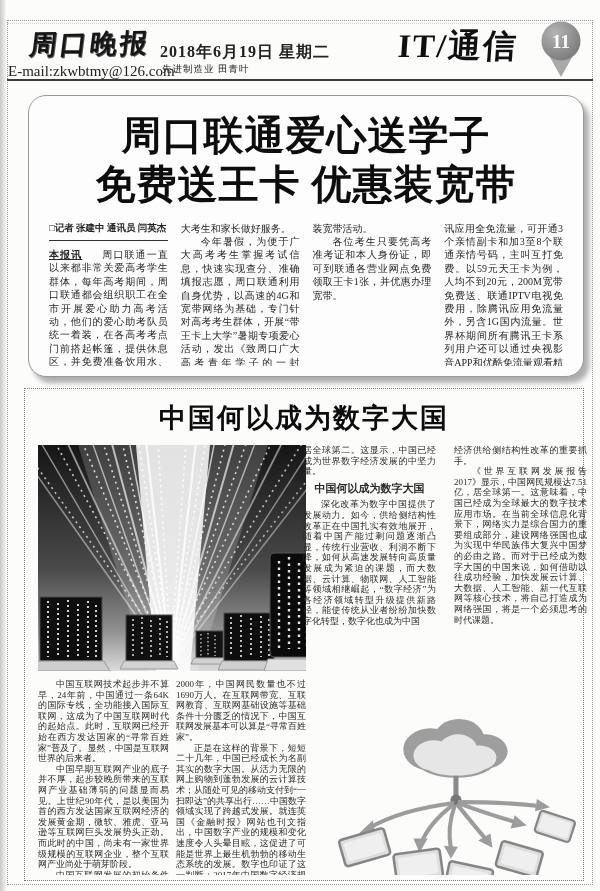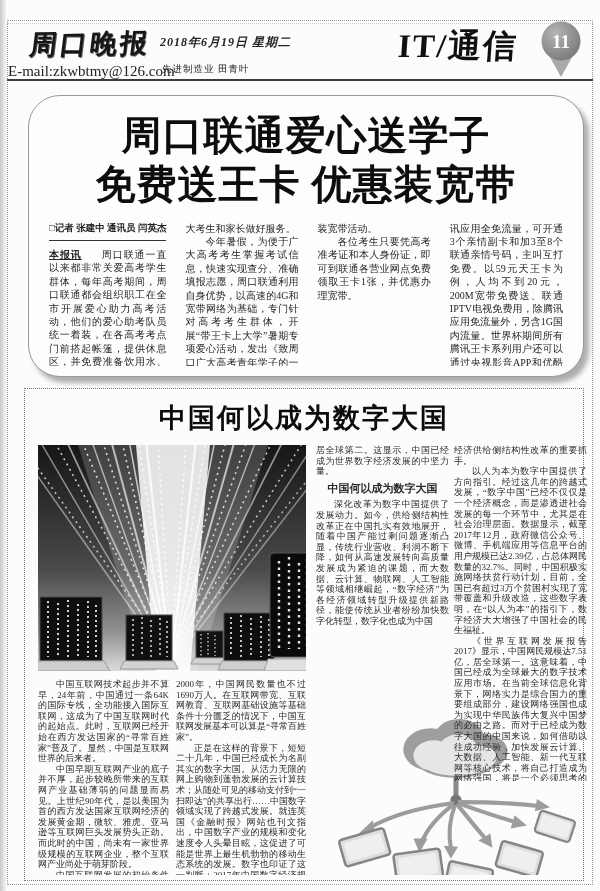--- a/index.html
+++ b/index.html
@@ -7,54 +7,54 @@
         font-family:"Liberation Serif","DejaVu Serif",serif;color:#222;}
   .scan-edge{position:absolute;left:0;top:0;bottom:0;width:6px;
         background:linear-gradient(90deg,#c9c9c9,#f4f4f3);}
   .frame{position:absolute;top:20px;left:7px;right:7px;bottom:6px;border:1px dotted #9a9a9a;}
   .frame-top2{position:absolute;top:23px;left:7px;right:7px;border-top:1px dotted #cfcfcf;}
 
   
   .masthead{position:absolute;top:30px;left:30px;right:16px;height:48px;}
   .logo{position:absolute;left:0;top:-4px;font-size:27px;font-weight:900;letter-spacing:3px;
         color:#161616;transform:skewX(-8deg) rotate(-1deg);text-shadow:1px 1px 0 #555;}
-  .m-date{position:absolute;left:130px;top:4px;font-size:12px;font-weight:bold;color:#222;letter-spacing:1px;font-style:italic;}
+  .m-date{position:absolute;left:130px;top:12px;font-size:16px;font-weight:bold;color:#222;letter-spacing:1px;}
   .m-email{position:absolute;left:-22px;top:33px;font-size:15px;color:#222;}
   .m-editor{position:absolute;left:132px;top:33px;font-size:9.5px;color:#222;letter-spacing:1px;}
   .m-section{position:absolute;right:66px;top:-6px;font-size:33px;font-weight:900;color:#101010;
         letter-spacing:2px;transform:skewX(-4deg);}
   .m-rule{position:absolute;left:-23px;right:-9px;bottom:-3px;border-bottom:2px solid #3c3c3c;}
   .balloon{position:absolute;right:0px;top:-10px;width:46px;height:60px;}
 
   
   .article1{position:absolute;top:95px;left:28px;width:556px;height:282px;background:#fdfdfd;
-        border:1px solid #999;border-radius:32px;box-shadow:5px 6px 5px #aeaeae;
+        border:1px solid #999;border-radius:18px;box-shadow:5px 6px 5px #aeaeae;
         padding:16px 20px 10px;box-sizing:border-box;}
   .headline{text-align:center;font-weight:900;font-size:40px;line-height:1.22;color:#0d0d0d;letter-spacing:1px;}
-  .a1-body{display:flex;gap:19px;margin-top:12px;height:144px;overflow:hidden;justify-content:flex-end;}
+  .a1-body{display:flex;gap:13px;margin-top:12px;height:144px;overflow:hidden;}
   .a1-col{flex:1 1 0;font-size:10px;line-height:13.4px;text-align:justify;color:#242424;}
   .a1-col p{margin:0;text-indent:2em;}
   .a1-col p.cont{text-indent:0;}
   .byline{font-size:9.5px;font-weight:bold;padding-bottom:5px;margin-bottom:7px;
         border-bottom:1.5px solid #333;white-space:nowrap;}
   .lead{font-weight:bold;margin-right:20px;text-decoration:underline;}
 
   
   .article2{position:absolute;top:388px;left:24px;width:560px;height:493px;border:1px dotted #777;
         box-sizing:border-box;padding:8px;}
   .a2-title{text-align:center;font-family:"Liberation Sans","DejaVu Sans",sans-serif;font-weight:bold;
         font-size:27px;color:#0c0c0c;margin:3px 0 0;letter-spacing:2px;}
   .a2-content{position:relative;margin-top:9px;height:430px;}
   .photo{position:absolute;left:5px;top:0;width:268px;height:226px;}
   .col{position:absolute;font-size:9px;line-height:10.6px;text-align:justify;color:#2a2a2a;overflow:hidden;}
   .col p{margin:0;text-indent:2em;}
   .col p.cont{text-indent:0;}
   .colA{left:5px;top:234px;width:131px;height:196px;}
   .colB{left:143px;top:234px;width:130px;height:196px;}
-  .colC{left:283px;top:0;width:133px;height:302px;}
+  .colC{left:270px;top:0;width:133px;height:302px;}
   .colD{left:421px;top:0;width:133px;height:336px;z-index:2;}
   .subhead{text-align:center;font-weight:bold;font-family:"Liberation Sans","DejaVu Sans",sans-serif;
         font-size:11px;margin:6px 0;text-indent:0;}
   .cloudfig{position:absolute;left:298px;top:268px;width:256px;height:162px;z-index:1;}
 </style>
 </head>
 <body>
 
 <div class="page">
   <div class="scan-edge"></div>
@@ -218,21 +218,20 @@
         <p class="cont">2000年，中国网民数量也不过1690万人。在互联网带宽、互联网教育、互联网基础设施等基础条件十分匮乏的情况下，中国互联网发展基本可以算是“寻常百姓家”。</p>
         <p>正是在这样的背景下，短短二十几年，中国已经成长为名副其实的数字大国。从活力无限的网上购物到蓬勃发展的云计算技术；从随处可见的移动支付到“一扫即达”的共享出行……中国数字领域实现了跨越式发展。就连英国《金融时报》网站也刊文指出，中国数字产业的规模和变化速度令人头晕目眩，这促进了可能是世界上最生机勃勃的移动生态系统的发展。数字也印证了这一判断：2017年中国数字经济规模达27.2万亿元人民币，占国内生产总值（GDP）的比重达到32.9%，规模已位</p>
       </div>
       <div class="col colC">
         <p class="cont">居全球第二。这显示，中国已经成为世界数字经济发展的中坚力量。</p>
         <div class="subhead">中国何以成为数字大国</div>
         <p>深化改革为数字中国提供了发展动力。如今，供给侧结构性改革正在中国扎实有效地展开，随着中国产能过剩问题逐渐凸显，传统行业营收、利润不断下降，如何从高速发展转向高质量发展成为紧迫的课题，而大数据、云计算、物联网、人工智能等领域相继崛起，“数字经济”为各经济领域转型升级提供新路径，能使传统从业者纷纷加快数字化转型，数字化也成为中国</p>
       </div>
       <div class="col colD">
         <p class="cont">经济供给侧结构性改革的重要抓手。</p>
-        <p>以人为本为数字中国提供了方向指引。经过这几年的跨越式发展，“数字中国”已经不仅仅是一个经济概念，而是渗透进社会发展的每一个环节中，尤其是在社会治理层面。数据显示，截至2017年12月，政府微信公众号、微博、手机端应用等信息平台的用户规模已达2.39亿，占总体网民数量的32.7%。同时，中国积极实施网络扶贫行动计划，目前，全国已有超过3万个贫困村实现了宽带覆盖和升级改造，这些数字表明，在“以人为本”的指引下，数字经济大大增强了中国社会的民生福祉。</p>
         <p>《世界互联网发展报告2017》显示，中国网民规模达7.51亿，居全球第一。这意味着，中国已经成为全球最大的数字技术应用市场。在当前全球信息化背景下，网络实力是综合国力的重要组成部分，建设网络强国也成为实现中华民族伟大复兴中国梦的必由之路。而对于已经成为数字大国的中国来说，如何借助以往成功经验，加快发展云计算、大数据、人工智能、新一代互联网等核心技术，将自己打造成为网络强国，将是一个必须思考的时代课题。</p>
 
       </div>
 
       <svg class="cloudfig" viewBox="0 0 250 160">
         <g>
           <ellipse cx="97" cy="36" rx="27" ry="21" fill="#9e9e9e"></ellipse>
           <ellipse cx="125" cy="26" rx="25" ry="20" fill="#9e9e9e"></ellipse>
           <ellipse cx="150" cy="38" rx="23" ry="17" fill="#9e9e9e"></ellipse>
           <ellipse cx="122" cy="46" rx="40" ry="18" fill="#9e9e9e"></ellipse>

